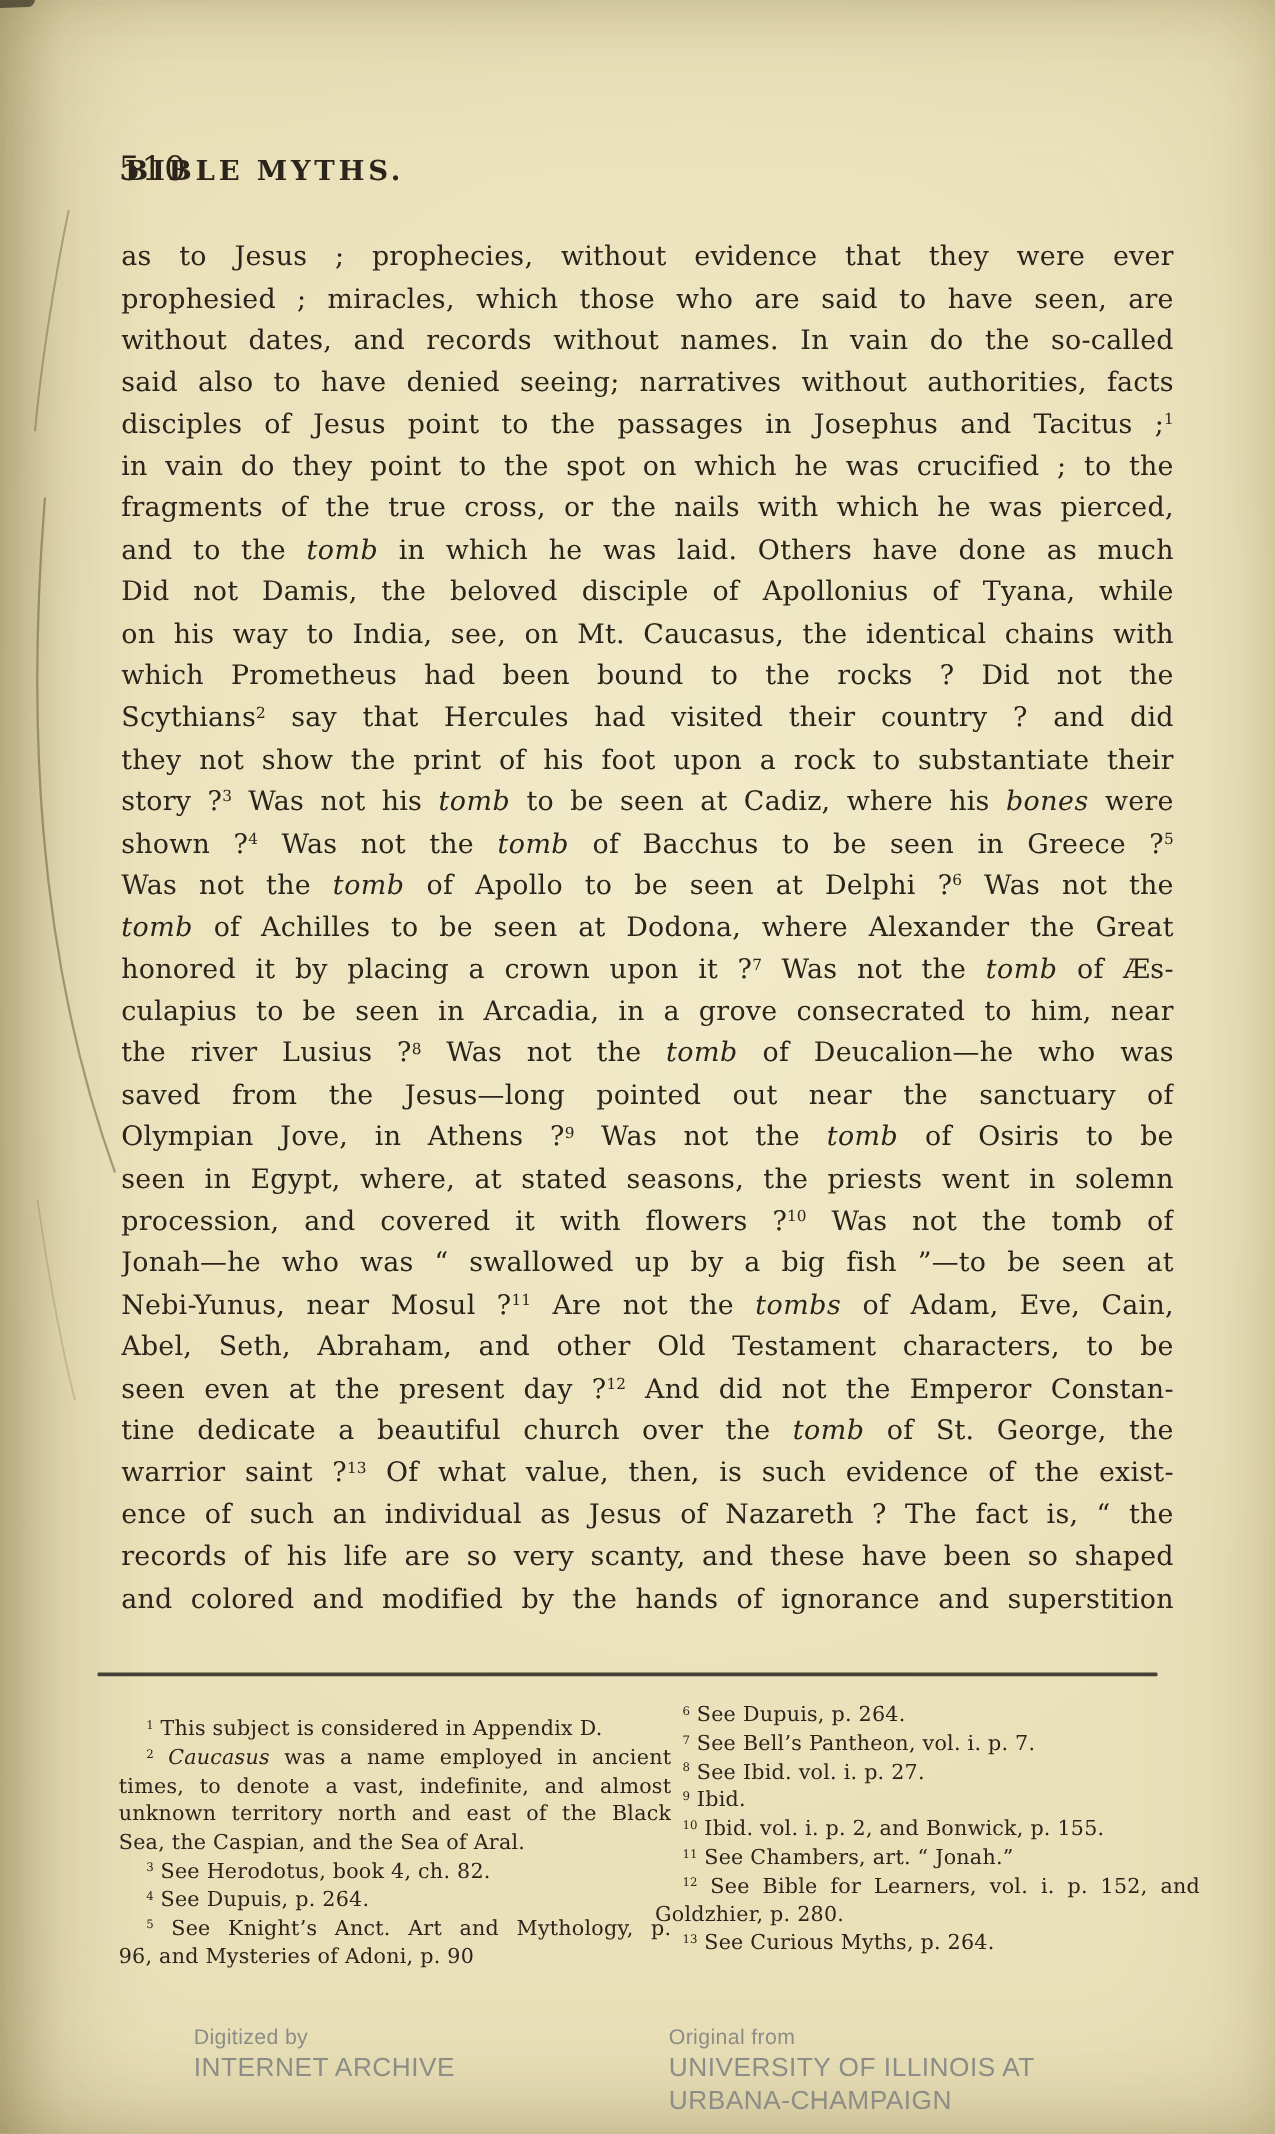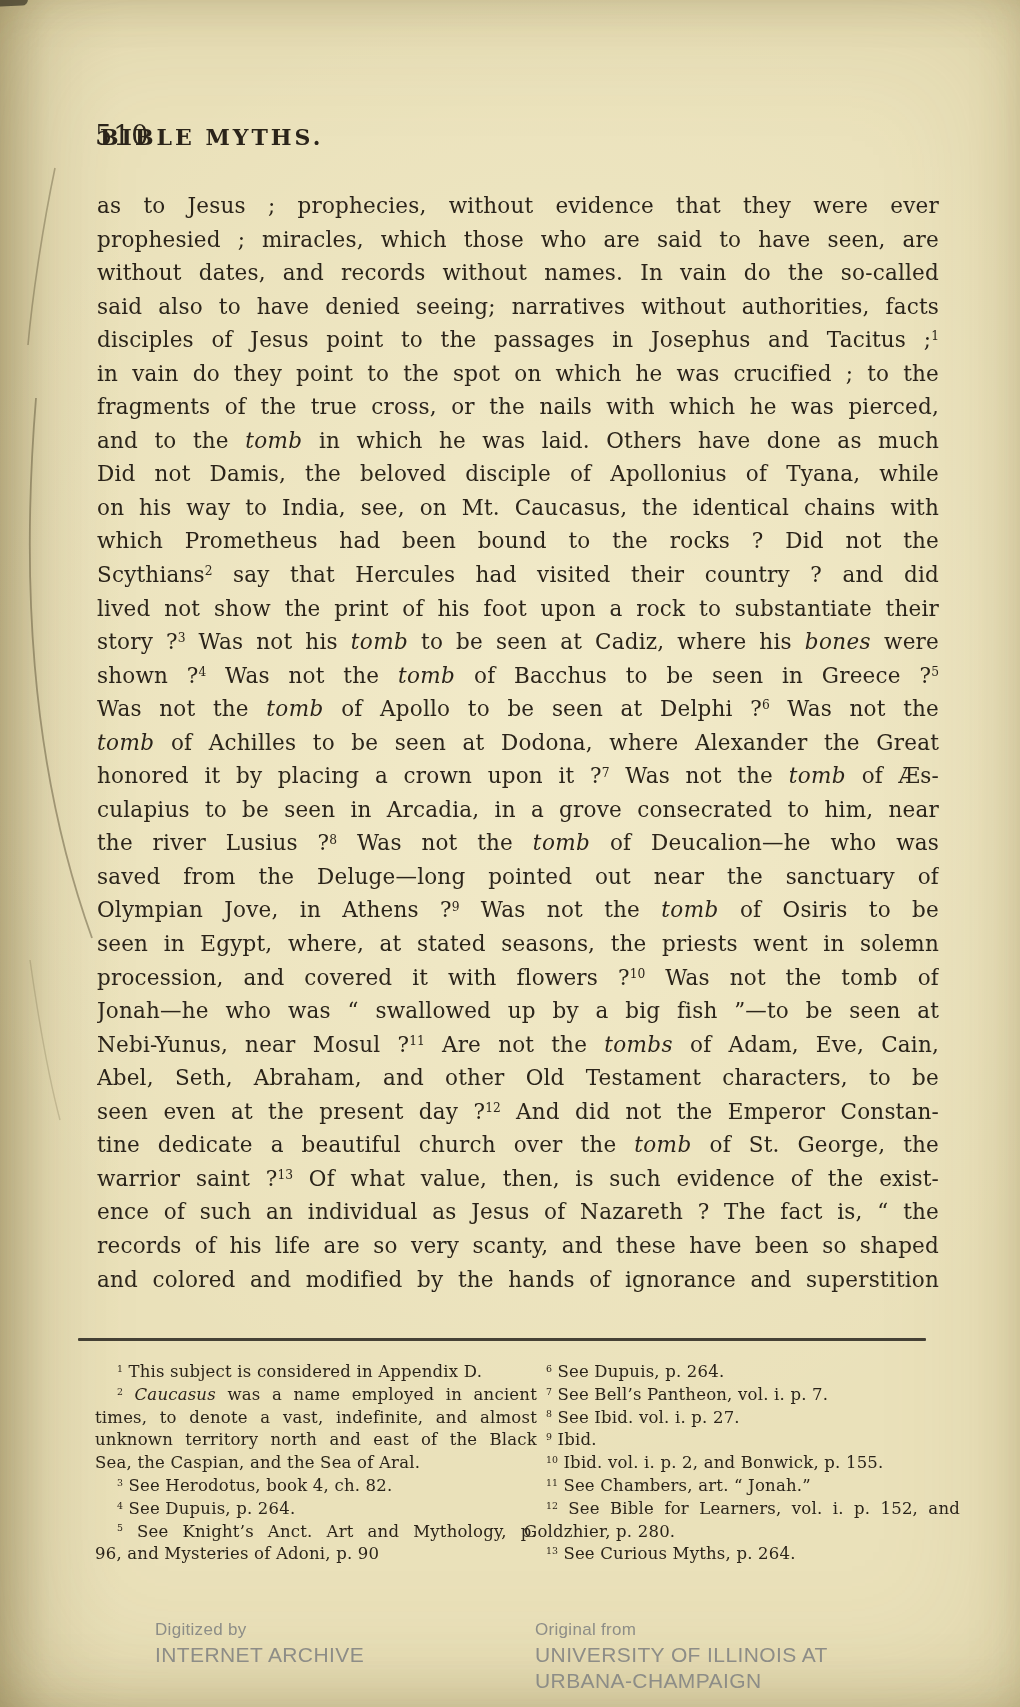--- a/index.html
+++ b/index.html
@@ -52,21 +52,21 @@
   .bline i{letter-spacing:0.4px;}
   sup{
     font-size:57%;line-height:0;vertical-align:baseline;
     position:relative;top:-0.55em;letter-spacing:0;
   }
   .fn-rule{
     position:absolute;left:78px;top:1338px;width:848px;height:2.5px;
     background:var(--rule,#2e2a22);opacity:.88;border-radius:1px;
   }
   .fn-col{position:absolute;top:1361px;}
-  .fn-left{left:95px;width:442px;}
+  .fn-left{left:95px;width:442px;margin-top:11px;}
   .fn-right{left:524px;width:436px;}
   .fn-line{
     font-size:16.5px;line-height:22.8px;height:22.8px;
     overflow:hidden;letter-spacing:0.2px;
   }
   .fn-line.ind{padding-left:22px;}
   .fn-line.just{text-align:justify;text-align-last:justify;}
   .footer-left,.footer-right{
     position:absolute;
     font-family:"Liberation Sans", sans-serif;
@@ -101,29 +101,29 @@
       <div class="bline">without dates, and records without names. In vain do the so-called</div>
       <div class="bline">said also to have denied seeing; narratives without authorities, facts</div>
       <div class="bline">disciples of Jesus point to the passages in Josephus and Tacitus ;<sup>1</sup></div>
       <div class="bline">in vain do they point to the spot on which he was crucified ; to the</div>
       <div class="bline">fragments of the true cross, or the nails with which he was pierced,</div>
       <div class="bline">and to the <i>tomb</i> in which he was laid. Others have done as much</div>
       <div class="bline">Did not Damis, the beloved disciple of Apollonius of Tyana, while</div>
       <div class="bline">on his way to India, see, on Mt. Caucasus, the identical chains with</div>
       <div class="bline">which Prometheus had been bound to the rocks ? Did not the</div>
       <div class="bline">Scythians<sup>2</sup> say that Hercules had visited their country ? and did</div>
-      <div class="bline">lived not show the print of his foot upon a rock to substantiate their</div>
+      <div class="bline">they not show the print of his foot upon a rock to substantiate their</div>
       <div class="bline">story ?<sup>3</sup> Was not his <i>tomb</i> to be seen at Cadiz, where his <i>bones</i> were</div>
       <div class="bline">shown ?<sup>4</sup> Was not the <i>tomb</i> of Bacchus to be seen in Greece ?<sup>5</sup></div>
       <div class="bline">Was not the <i>tomb</i> of Apollo to be seen at Delphi ?<sup>6</sup> Was not the</div>
       <div class="bline"><i>tomb</i> of Achilles to be seen at Dodona, where Alexander the Great</div>
       <div class="bline">honored it by placing a crown upon it ?<sup>7</sup> Was not the <i>tomb</i> of Æs-</div>
       <div class="bline">culapius to be seen in Arcadia, in a grove consecrated to him, near</div>
       <div class="bline">the river Lusius ?<sup>8</sup> Was not the <i>tomb</i> of Deucalion—he who was</div>
-      <div class="bline">saved from the Deluge—long pointed out near the sanctuary of</div>
+      <div class="bline">saved from the Jesus—long pointed out near the sanctuary of</div>
       <div class="bline">Olympian Jove, in Athens ?<sup>9</sup> Was not the <i>tomb</i> of Osiris to be</div>
       <div class="bline">seen in Egypt, where, at stated seasons, the priests went in solemn</div>
       <div class="bline">procession, and covered it with flowers ?<sup>10</sup> Was not the tomb of</div>
       <div class="bline">Jonah—he who was “ swallowed up by a big fish ”—to be seen at</div>
       <div class="bline">Nebi-Yunus, near Mosul ?<sup>11</sup> Are not the <i>tombs</i> of Adam, Eve, Cain,</div>
       <div class="bline">Abel, Seth, Abraham, and other Old Testament characters, to be</div>
       <div class="bline">seen even at the present day ?<sup>12</sup> And did not the Emperor Constan-</div>
       <div class="bline">tine dedicate a beautiful church over the <i>tomb</i> of St. George, the</div>
       <div class="bline">warrior saint ?<sup>13</sup> Of what value, then, is such evidence of the exist-</div>
       <div class="bline">ence of such an individual as Jesus of Nazareth ? The fact is, “ the</div>

